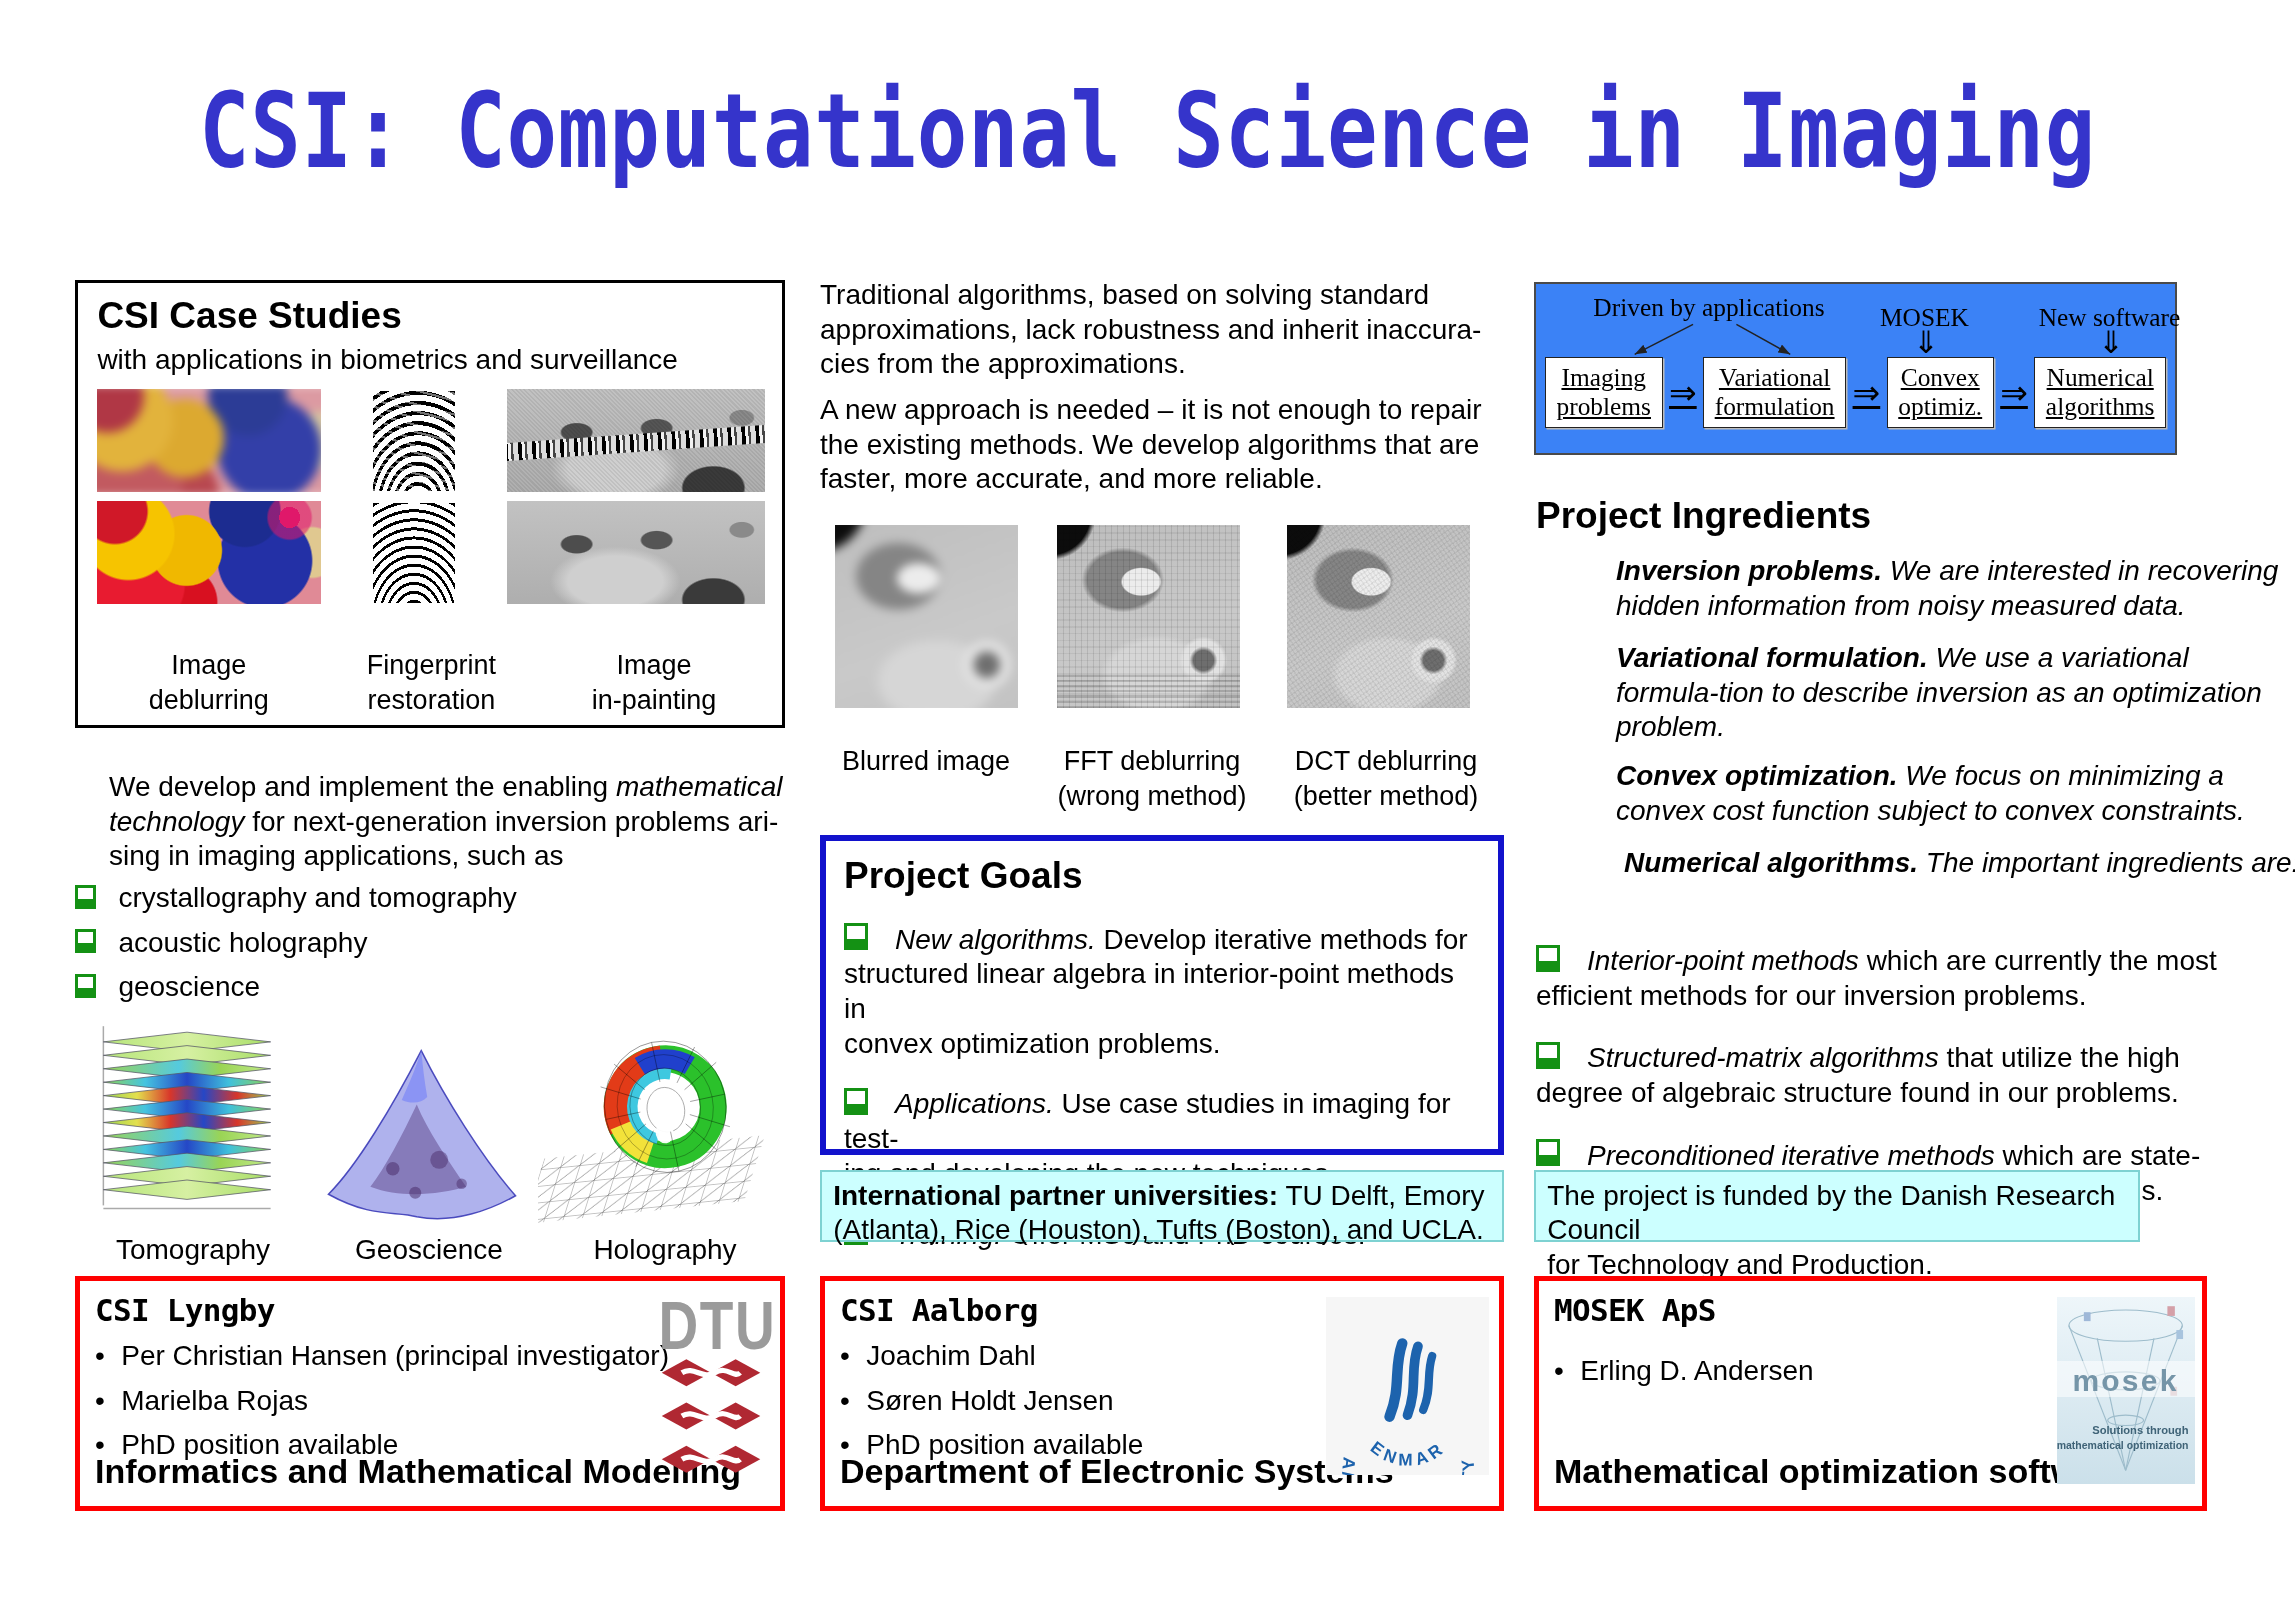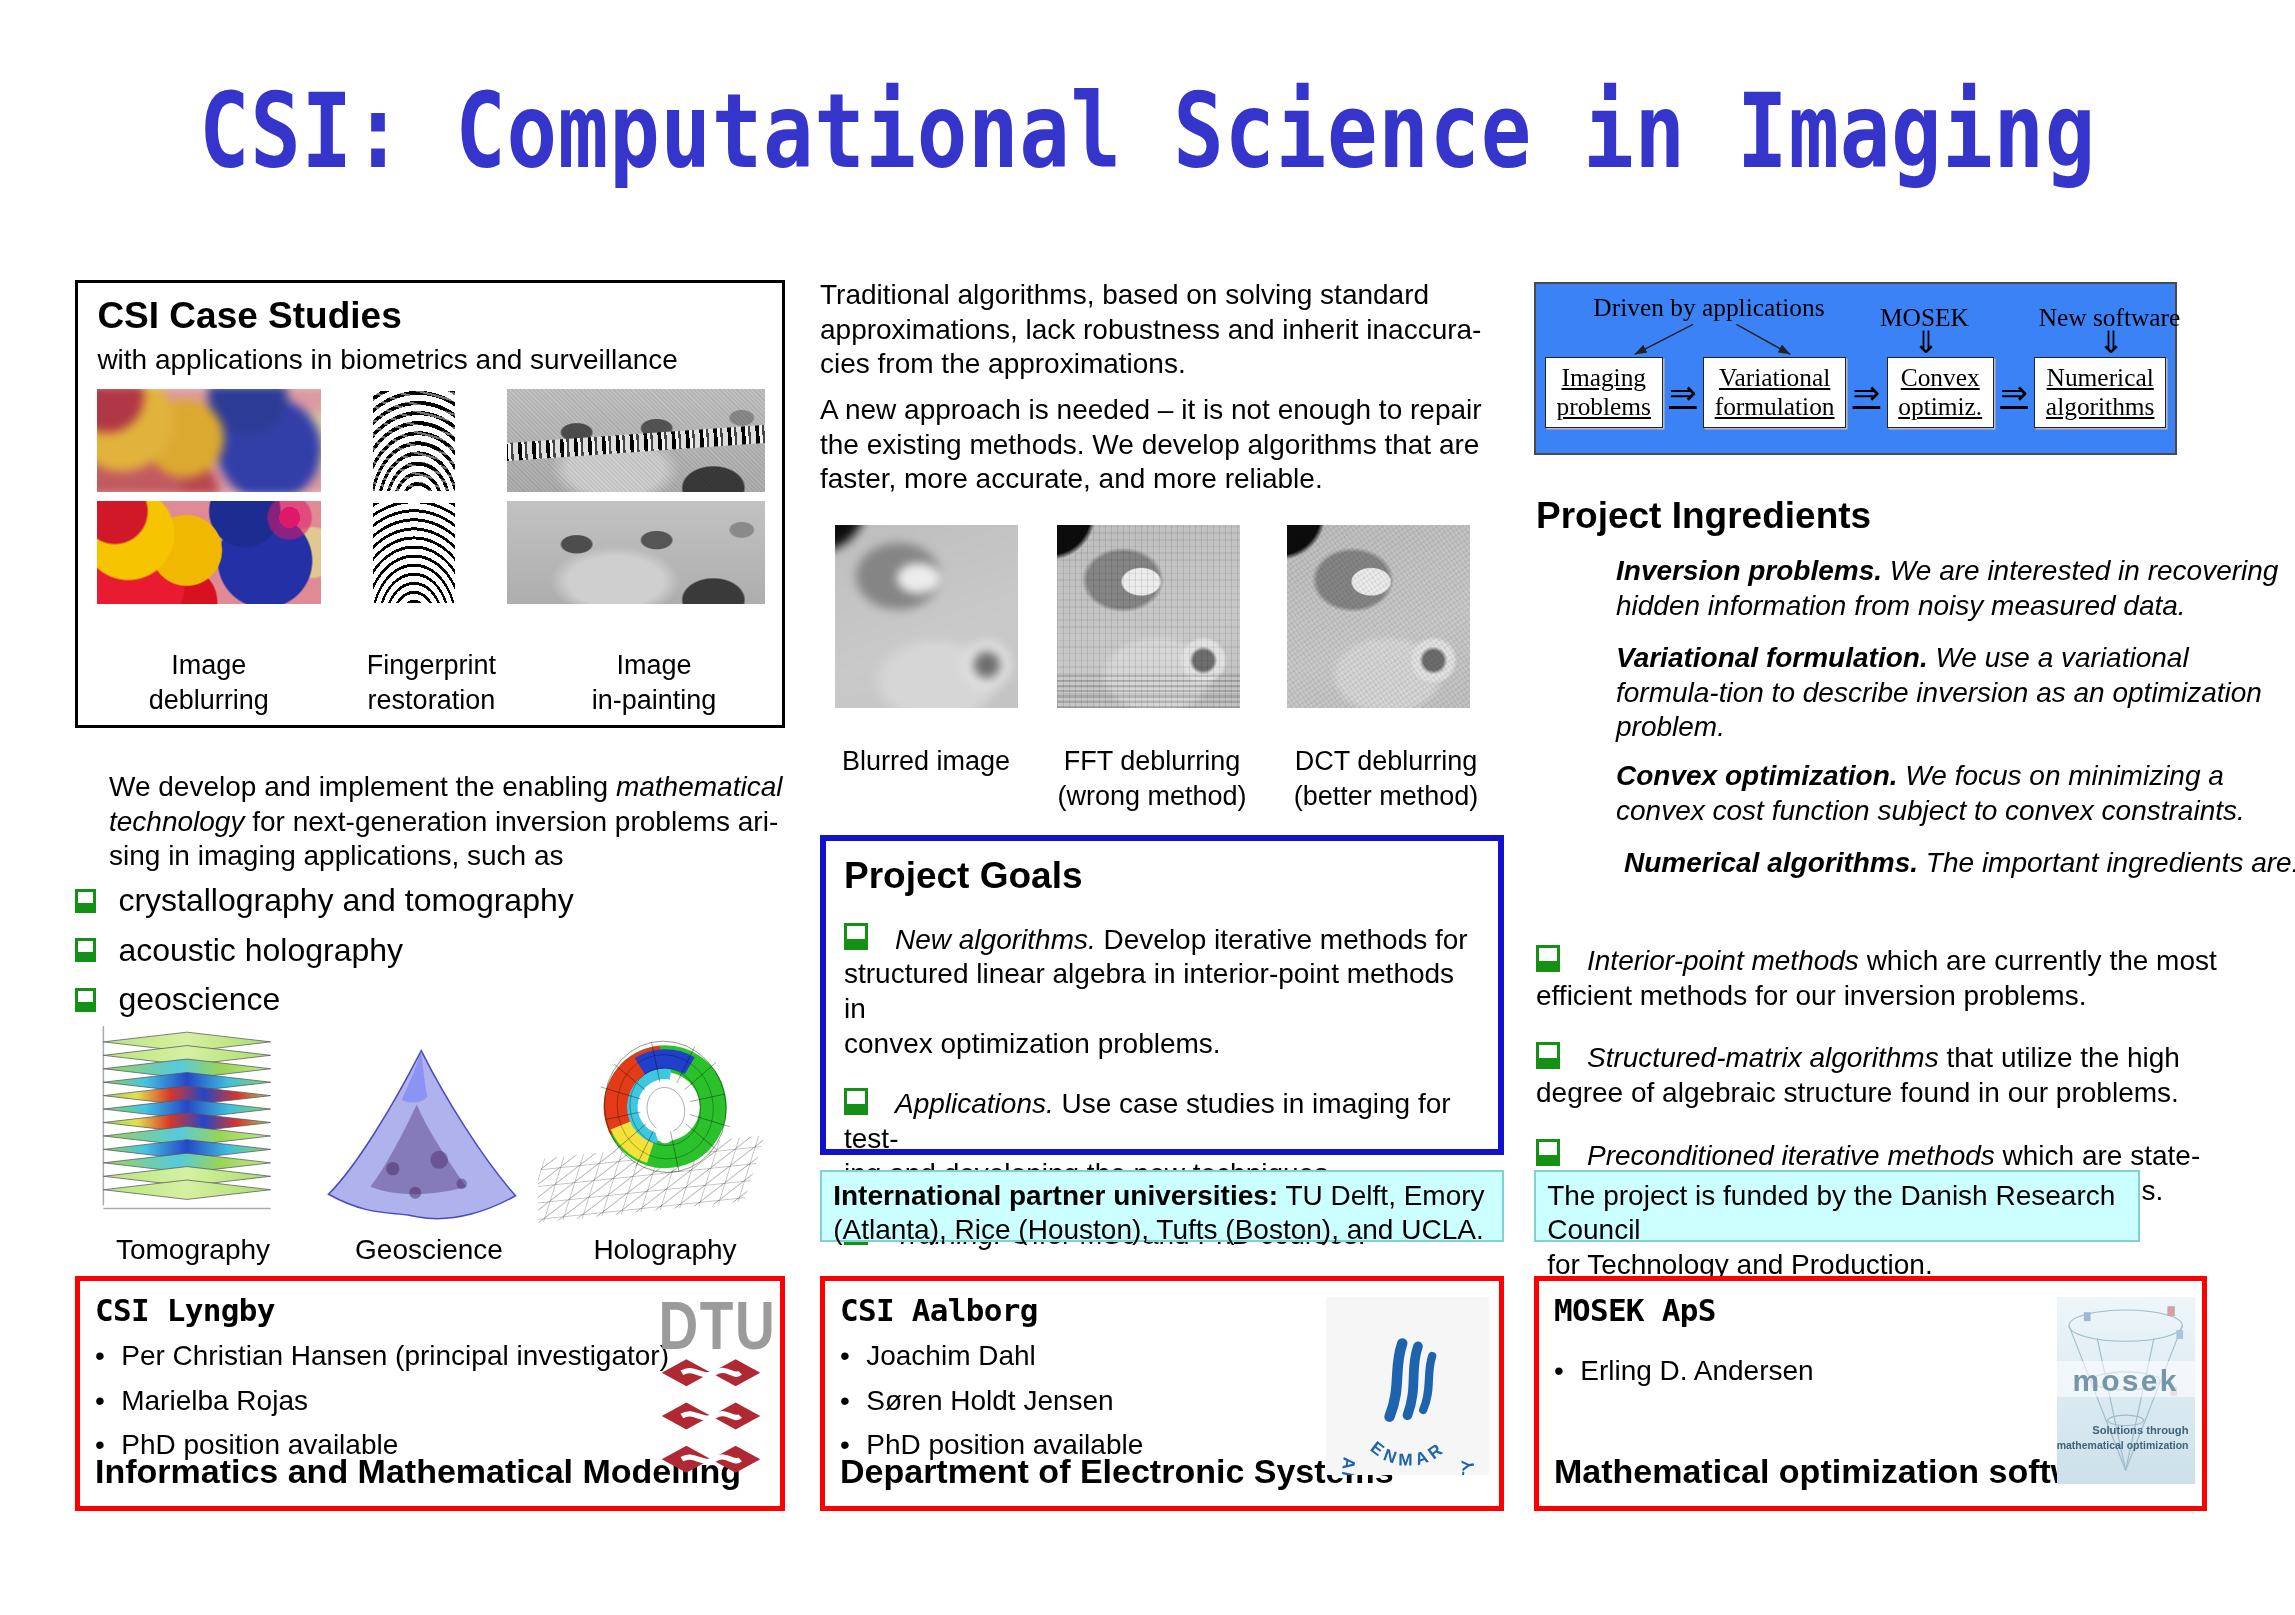--- a/index.html
+++ b/index.html
@@ -62,21 +62,21 @@
     radial-gradient(ellipse 27px 15.7px at 27% 42%,#4d4d4d 0 55%,transparent 62%),
     radial-gradient(ellipse 27px 15.7px at 58% 38%,#555 0 55%,transparent 62%),
     radial-gradient(ellipse 21px 13.5px at 91% 28%,#8a8a8a 0 55%,transparent 62%),
     radial-gradient(ellipse 105px 56px at 42% 78%,#cfcfcf 0 45%,transparent 62%);}
   #face-damaged .fill::after{content:"";position:absolute;inset:0;background:
     repeating-linear-gradient(45deg,rgba(0,0,0,.07) 0 1.5px,transparent 1.5px 3px);}
   .scratch{position:absolute;left:-3px;right:-3px;top:44%;height:17%;transform:rotate(-4deg);
     background:repeating-linear-gradient(90deg,#000 0 3.7px,#f2f2f2 3.7px 6.7px,#444 6.7px 9px,#ddd 9px 14px);}
   
   #left-para{left:75px;top:770px;width:716px;margin-left:34px;}
-  #left-bullets{left:75px;top:882px;width:716px;font-size:32px;}
+  #left-bullets{left:75px;top:882px;width:716px;font-size:28px;}
   #left-bullets .bitem{margin-bottom:12.7px;}
   #left-graphics{left:75px;top:1016px;width:710px;height:215px;display:flex;justify-content:space-between;align-items:flex-end;}
   #left-glabels{left:75px;top:1234px;width:710px;display:flex;}
   #left-glabels div{width:236px;text-align:center;font-size:28px;}
   
   #mid-para1{left:820px;top:278px;width:699px;}
   #mid-para2{left:820px;top:393px;width:699px;}
   #mid-images{left:835px;top:525px;display:flex;}
   .moon{width:183px;height:183px;position:relative;overflow:hidden;background:#c9c9c9;}
   .moon .fill{background:

